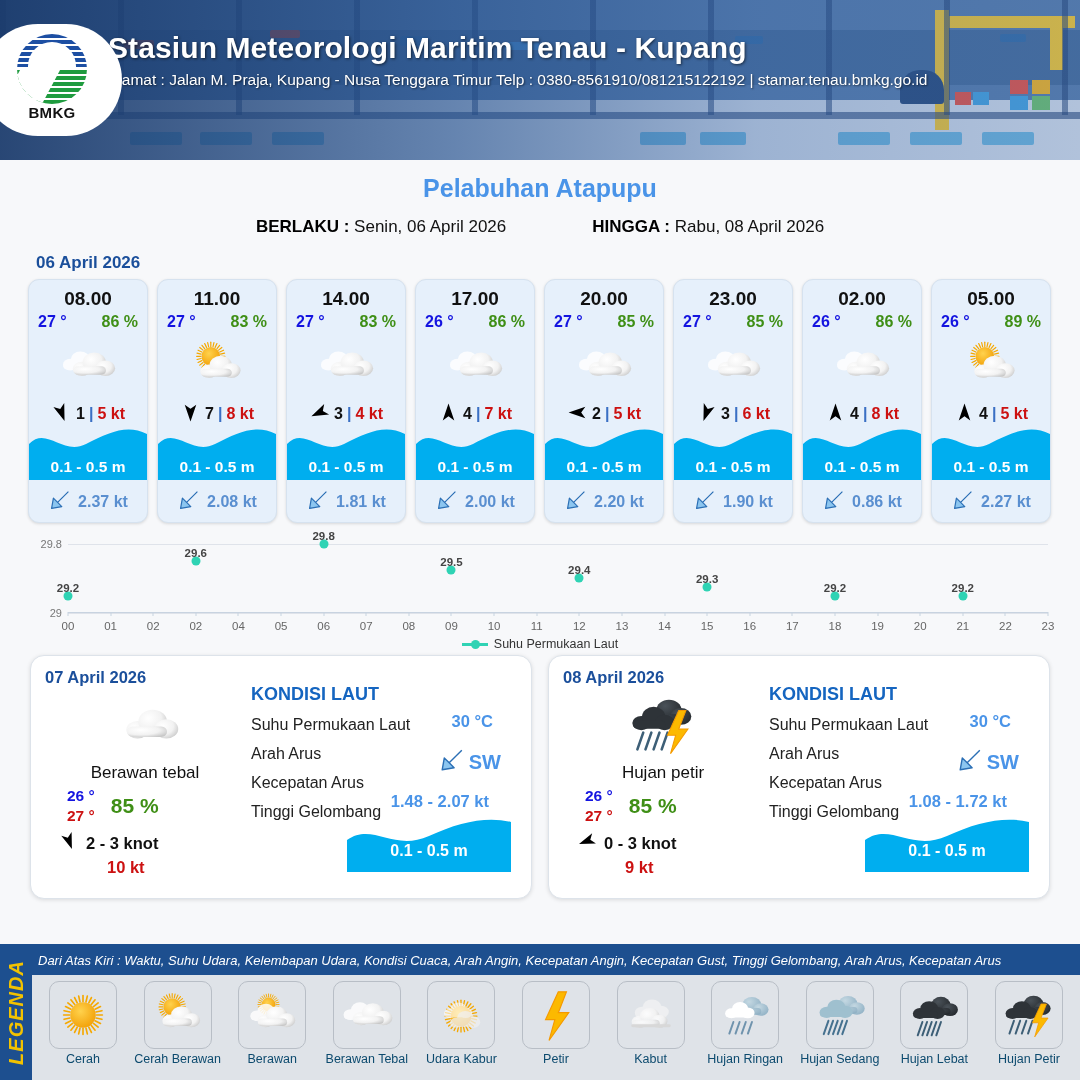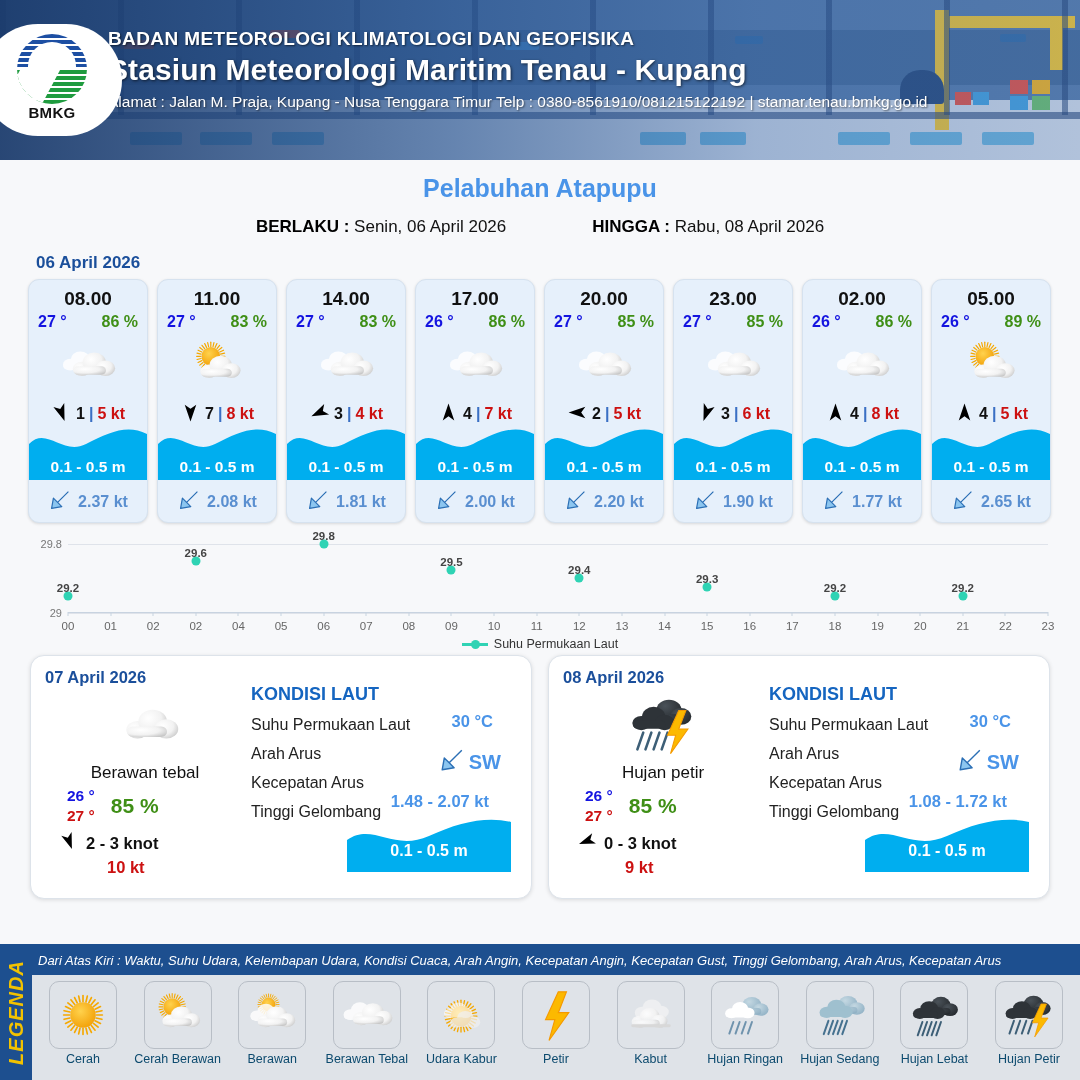--- a/index.html
+++ b/index.html
@@ -273,21 +273,20 @@
       <div class="logo-circle">
         <div class="logo-blue"></div>
         <div class="logo-arc"></div>
         <div class="logo-green"></div>
       </div>
       <div class="logo-text">BMKG</div>
     </div>
   </div>
 
   <div class="hdr-text">
-    <div class="hdr-line1">BADAN METEOROLOGI KLIMATOLOGI DAN GEOFISIKA</div>
     <div class="hdr-line2">Stasiun Meteorologi Maritim Tenau - Kupang</div>
     <div class="hdr-line3">Alamat : Jalan M. Praja, Kupang - Nusa Tenggara Timur Telp : 0380-8561910/081215122192  |  stamar.tenau.bmkg.go.id</div>
   </div>
 </div>
 
 <div class="title-block">
   <div class="title-sub">Pelabuhan Atapupu</div>
   <div class="valid-row">
     <div>
       <b>BERLAKU :</b>
@@ -779,21 +778,21 @@
       <div class="wave-block">
         <svg viewBox="0 0 120 58" preserveAspectRatio="none">
           <path d="M0,22 C18,4 34,34 58,22 C82,10 100,2 120,12 L120,58 L0,58 Z" fill="#00aeef"></path>
         </svg>
       </div>
       <div class="wave-label">0.1 - 0.5 m</div>
       <div class="c-cur">
         <span><svg viewBox="0 0 40 40" width="24" height="24">
             <path d="M34,6 L16,24 L23,31 L6,34 L9,17 L16,24" fill="#8cc6f0" stroke="#2b6fb5" stroke-width="2" stroke-linejoin="round"></path>
           </svg></span>
-        <span>1.77 kt</span>
+        <span>0.86 kt</span>
       </div>
     </div>
     <div class="card">
       <div class="c-time">05.00</div>
       <div class="c-tr">
         <span class="c-temp">26 °</span>
         <span class="c-hum">89 %</span>
       </div>
       <div class="c-icon">
         <svg viewBox="0 0 100 100" width="62" height="62">
@@ -870,21 +869,21 @@
       <div class="wave-block">
         <svg viewBox="0 0 120 58" preserveAspectRatio="none">
           <path d="M0,22 C18,4 34,34 58,22 C82,10 100,2 120,12 L120,58 L0,58 Z" fill="#00aeef"></path>
         </svg>
       </div>
       <div class="wave-label">0.1 - 0.5 m</div>
       <div class="c-cur">
         <span><svg viewBox="0 0 40 40" width="24" height="24">
             <path d="M34,6 L16,24 L23,31 L6,34 L9,17 L16,24" fill="#8cc6f0" stroke="#2b6fb5" stroke-width="2" stroke-linejoin="round"></path>
           </svg></span>
-        <span>2.65 kt</span>
+        <span>2.27 kt</span>
       </div>
     </div>
   </div>
 
 <div class="chart-wrap">
   <div class="chart-area" id="chartArea">
       <div class="gridline" style="top: 100%;"></div>
       <div class="ylab" style="top: 100%;">29</div>
       <div class="gridline" style="top: 11.1111%;"></div>
       <div class="ylab" style="top: 11.1111%;">29.8</div>

